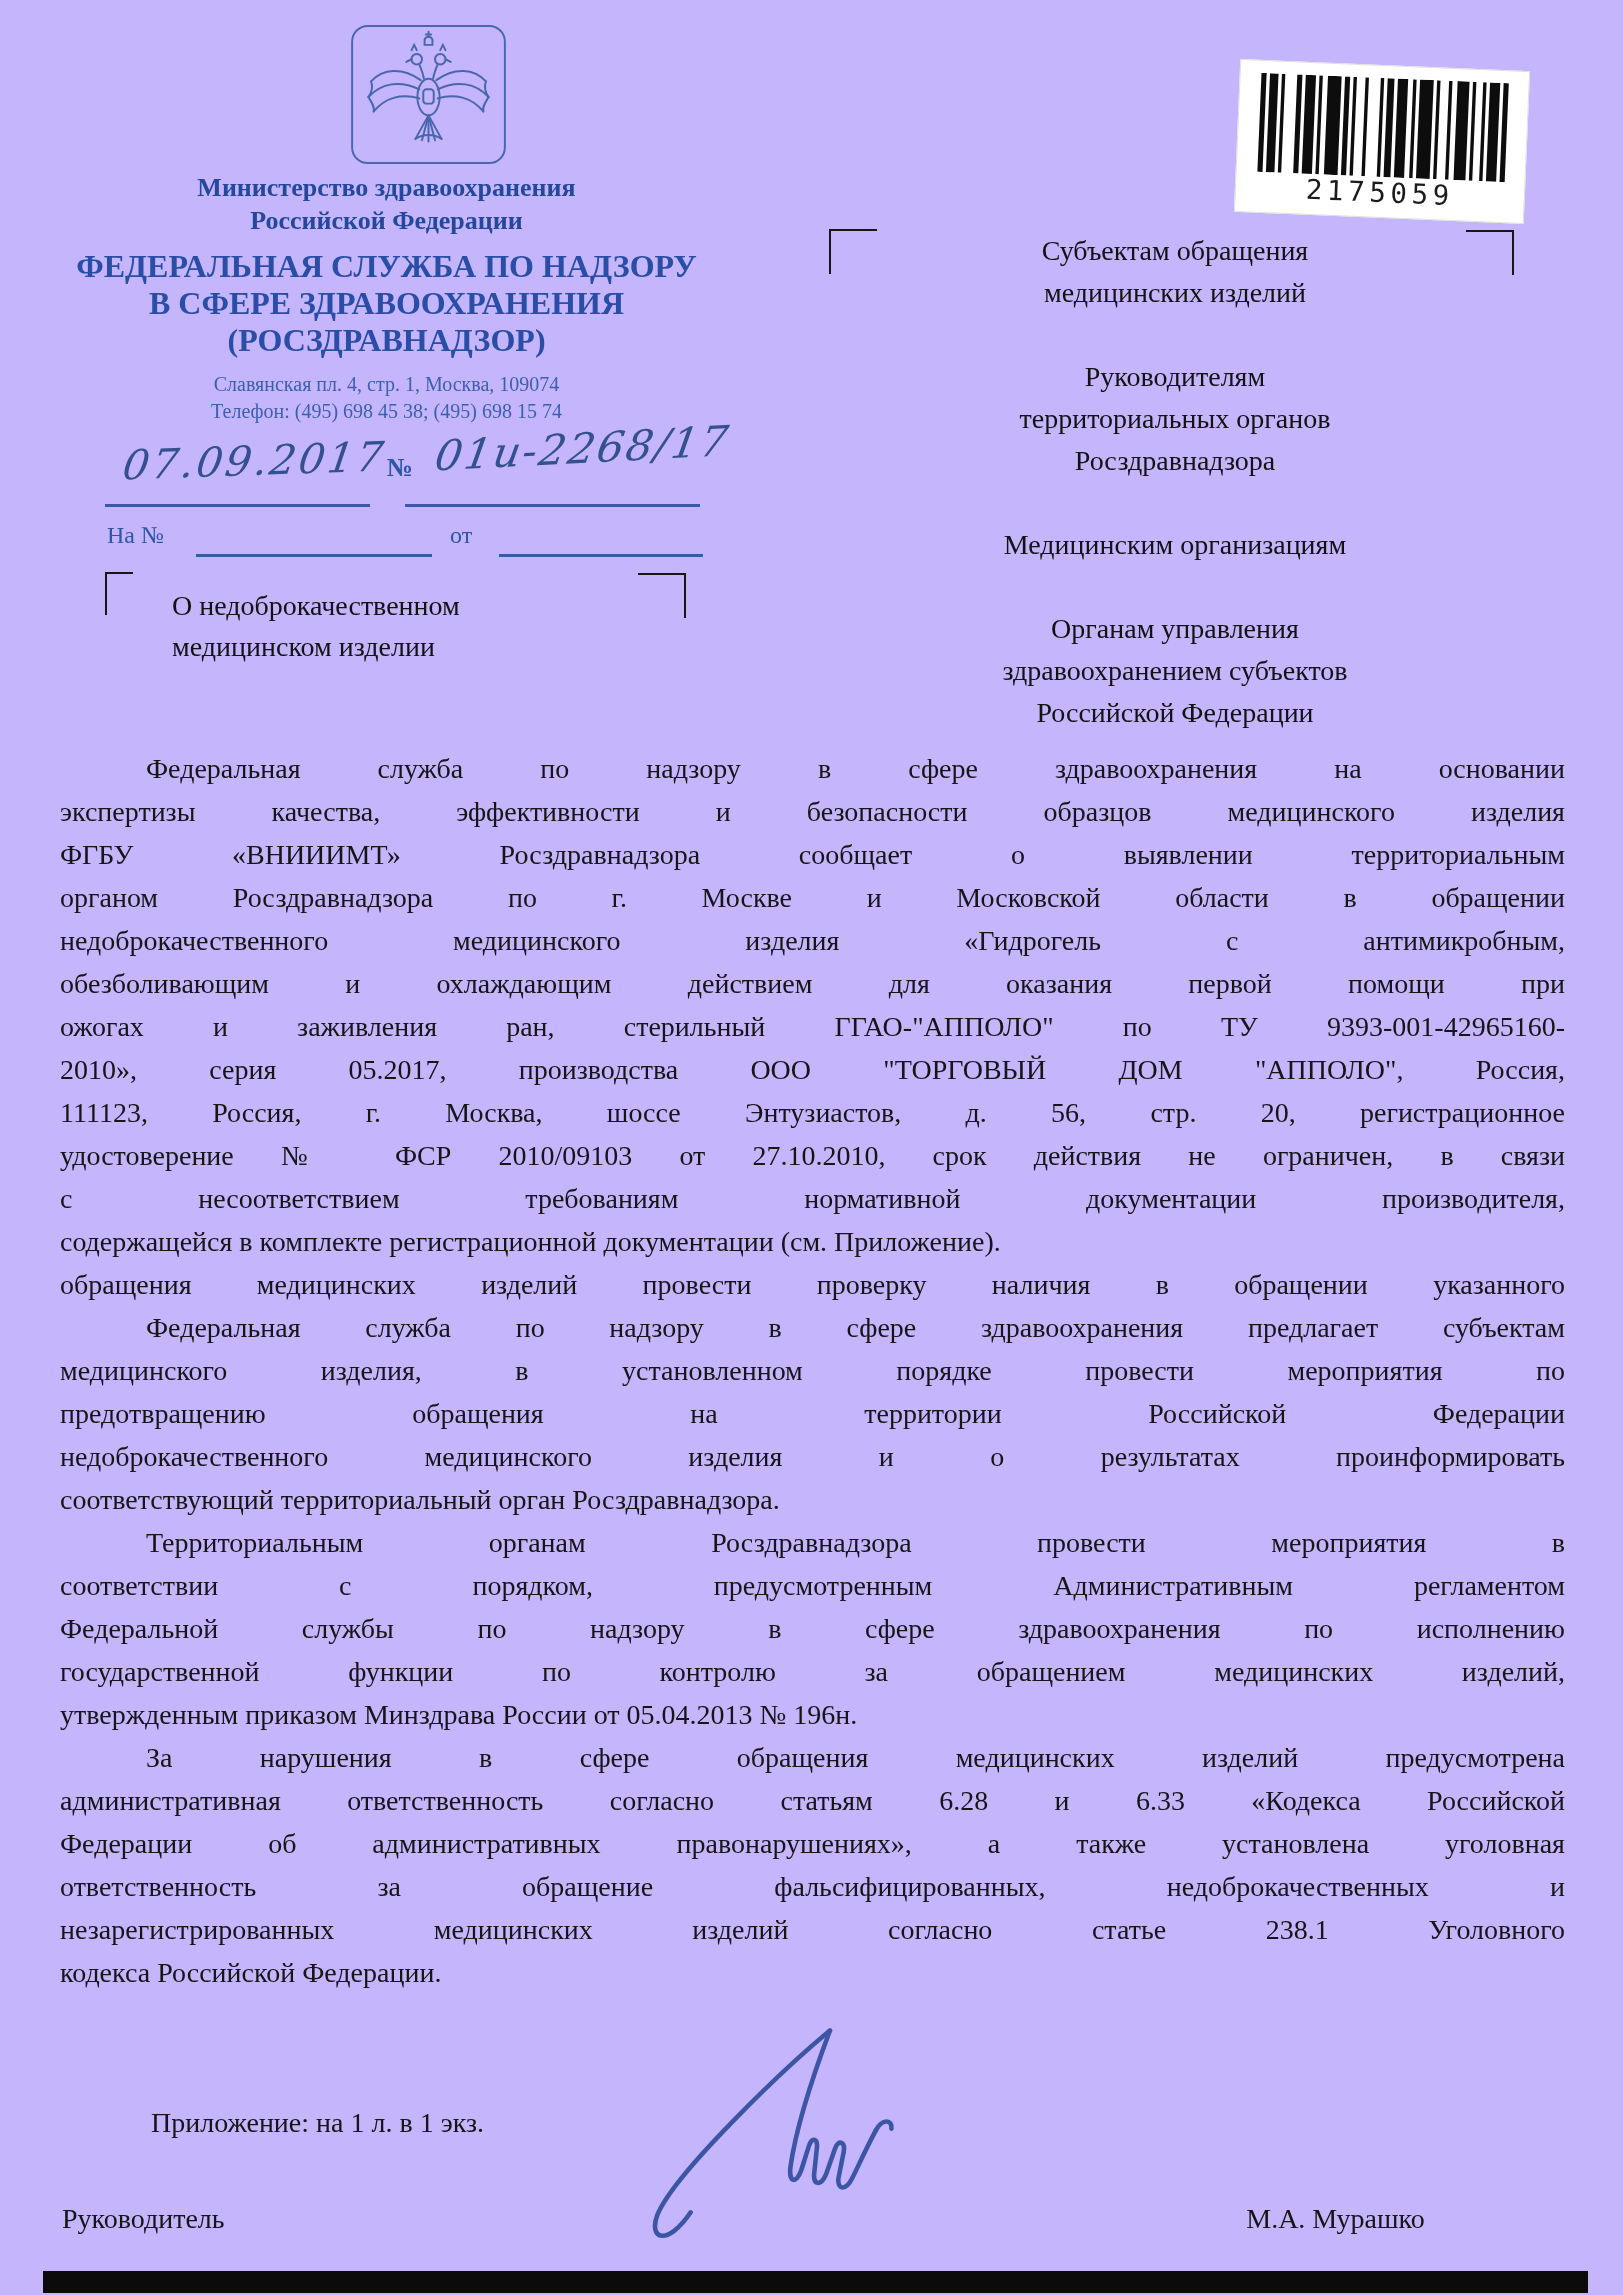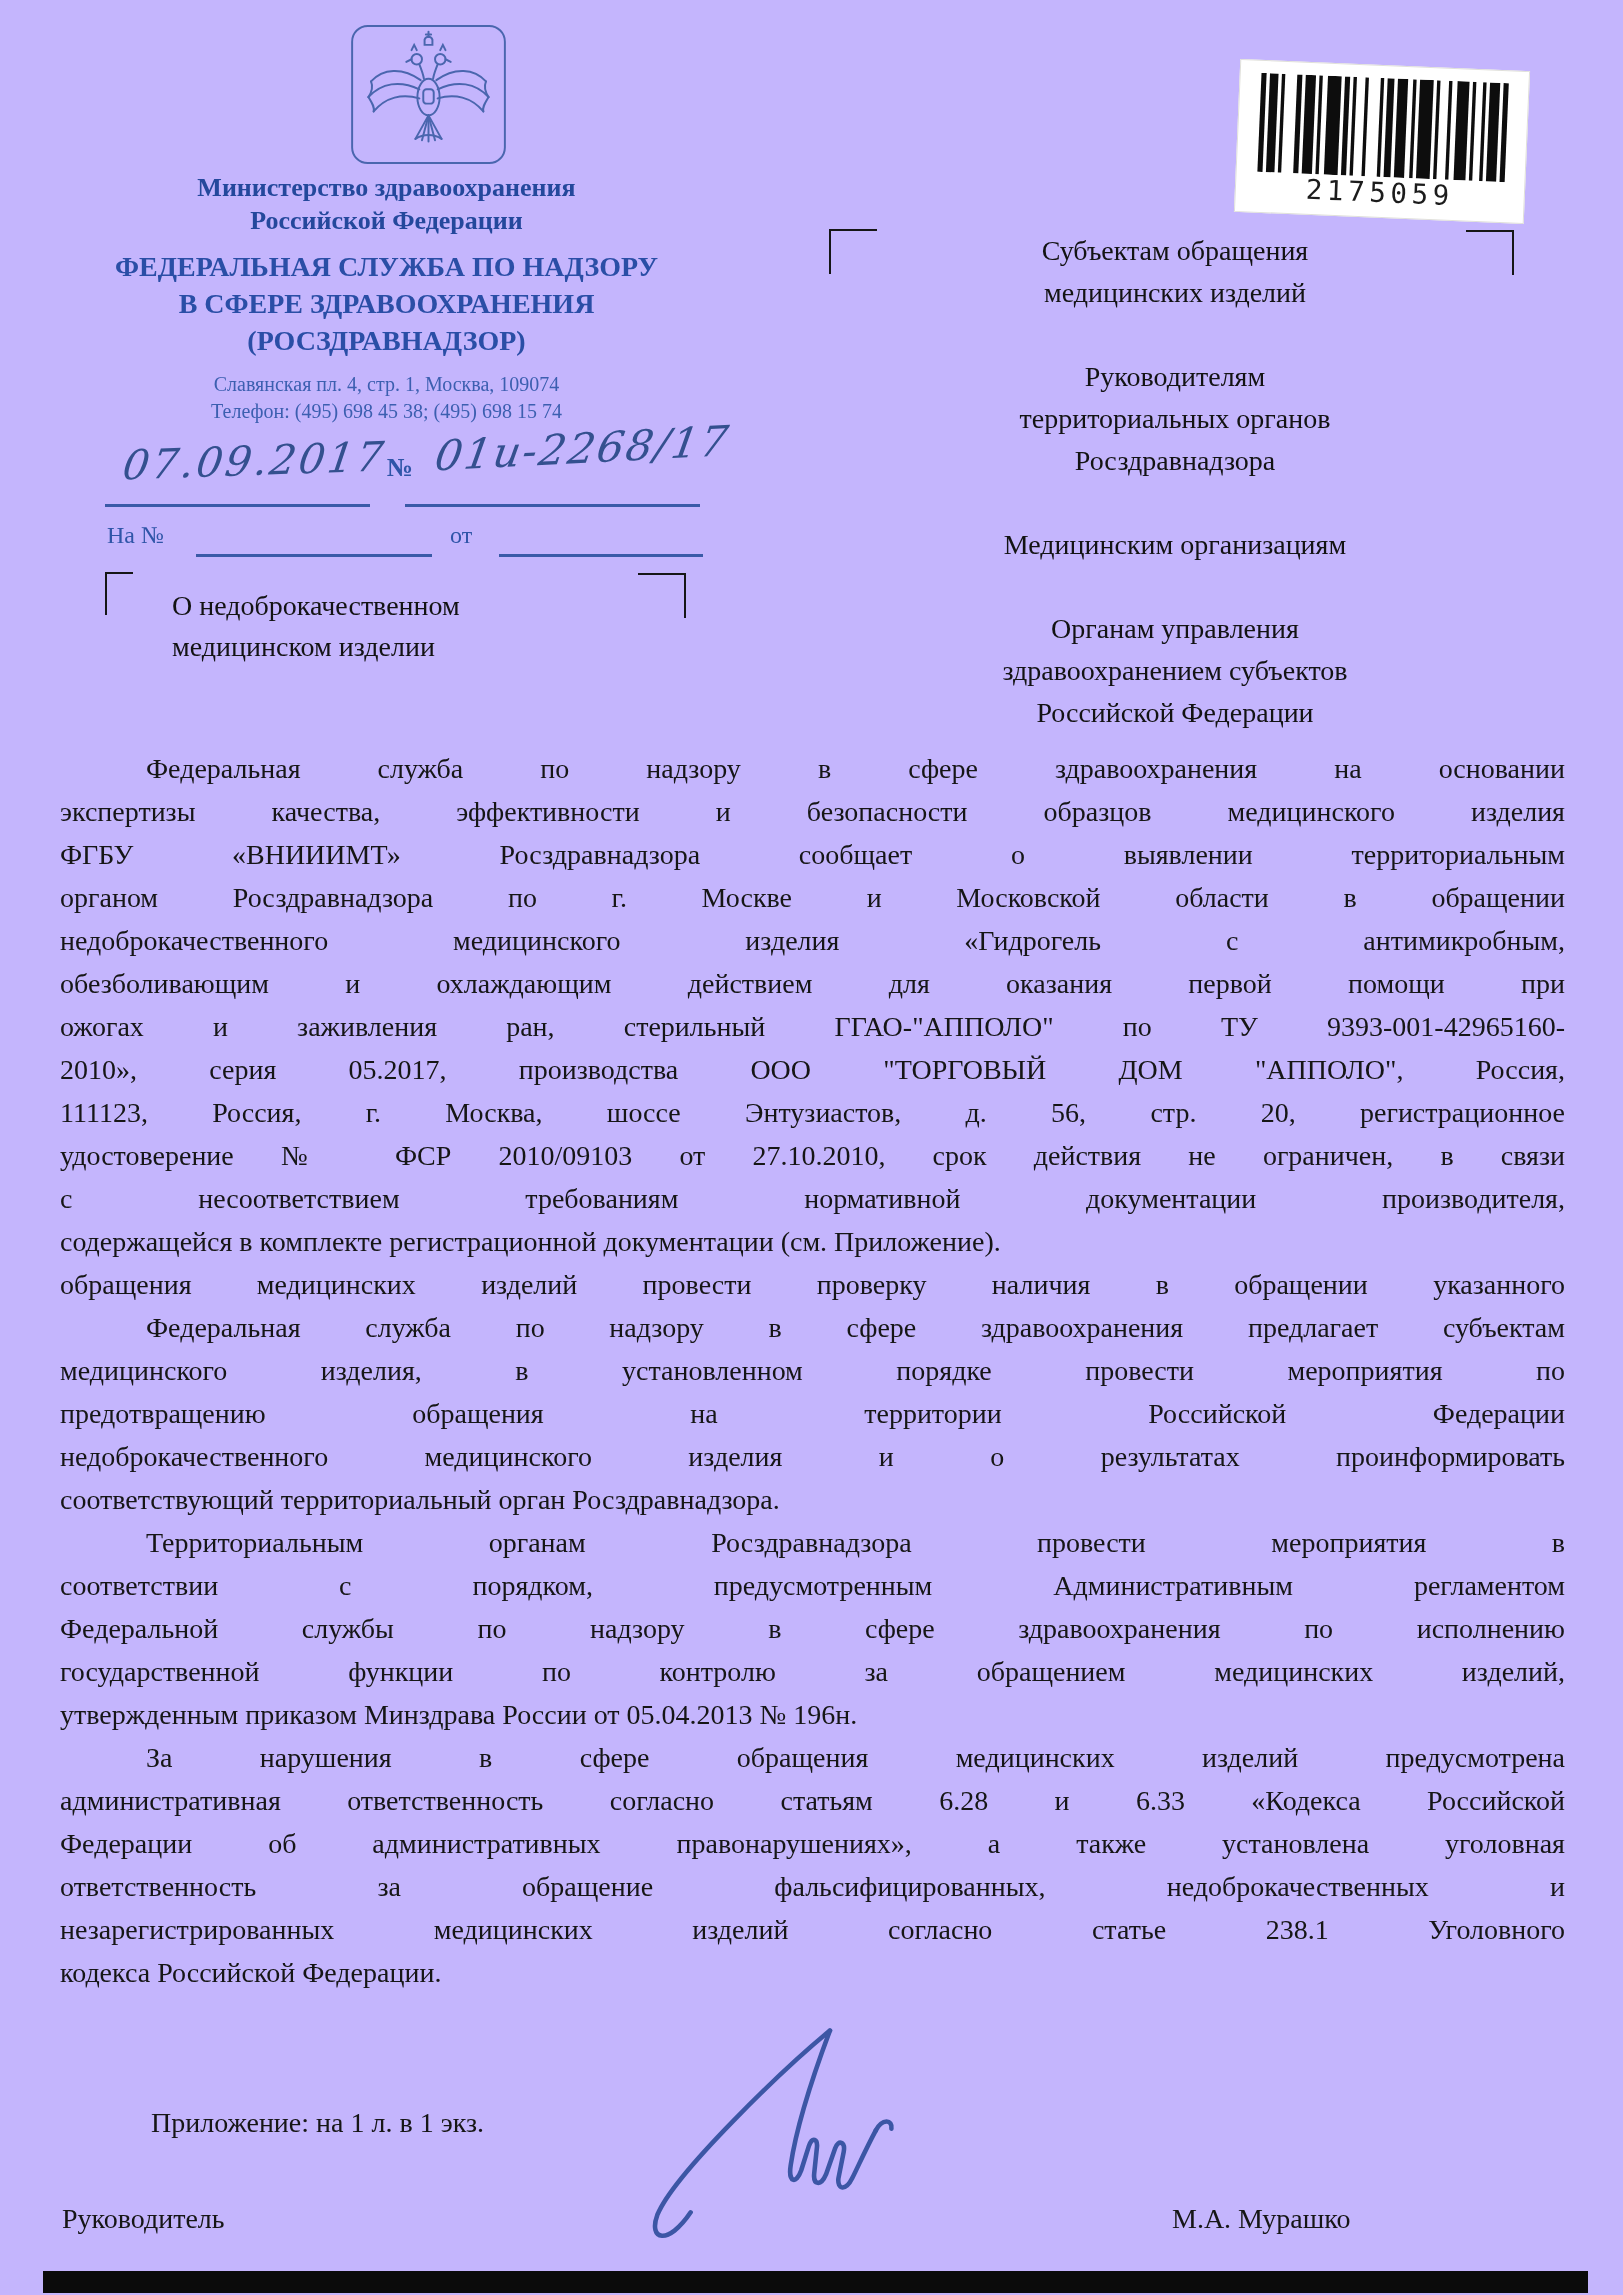--- a/index.html
+++ b/index.html
@@ -9,21 +9,21 @@
     background:#c4b5fd;
     overflow:hidden;
     font-family:"Liberation Serif", serif;
     color:#161616;
   }
   
   .emblem{position:absolute;left:350px;top:23.6px;width:157px;height:141px;}
   
   .hdr{position:absolute;left:46px;top:171px;width:681px;text-align:center;color:#24489c;}
   .hdr .ministry{font-weight:bold;font-size:26px;line-height:33px;}
-  .hdr .service{margin-top:10.5px;font-weight:bold;font-size:28px;line-height:37px;color:#2a4ea6;}
+  .hdr .service{margin-top:10.5px;font-weight:bold;font-size:32px;line-height:37px;color:#2a4ea6;}
   .hdr .addr{margin-top:12px;font-size:20px;line-height:27.5px;color:#3c5fb0;}
   .hand{
     position:absolute;
     font-family:"DejaVu Serif", serif;
     font-style:italic;
     color:#34508f;
     transform:skewX(-10deg) rotate(-2deg);
   }
   .hand.date{left:124px;top:437px;font-size:41px;letter-spacing:2.6px;}
   .hand.number{left:437px;top:424px;font-size:42px;letter-spacing:2px;transform:skewX(-12deg) rotate(-3deg);}
@@ -71,21 +71,21 @@
     line-height:43px;
     text-align:justify;
     text-align-last:justify;
     white-space:normal;
   }
   .bline.first{padding-left:86px;}
   .bline.last{text-align-last:left;}
   
   .attachment{position:absolute;left:151px;top:2063px;font-size:28px;color:#161616;margin-top:44px;}
   .sig-title{position:absolute;left:62px;top:2203px;font-size:28px;}
-  .sig-name{position:absolute;left:1172px;top:2203px;width:327px;text-align:left;font-size:28px;}
+  .sig-name{position:absolute;left:1172px;top:2203px;width:327px;text-align:center;font-size:28px;}
   .signature{position:absolute;left:622px;top:2016px;width:340px;height:275px;}
   
   .bottom-strip{position:absolute;left:43px;top:2271px;width:1545px;height:22px;background:#0b0b0b;}
 </style>
 </head>
 <body>
 
 <div class="page">
 
   <div class="emblem">

